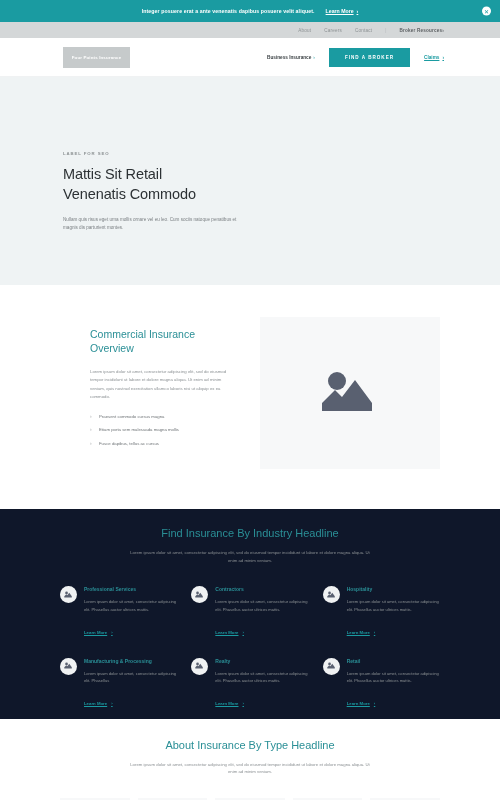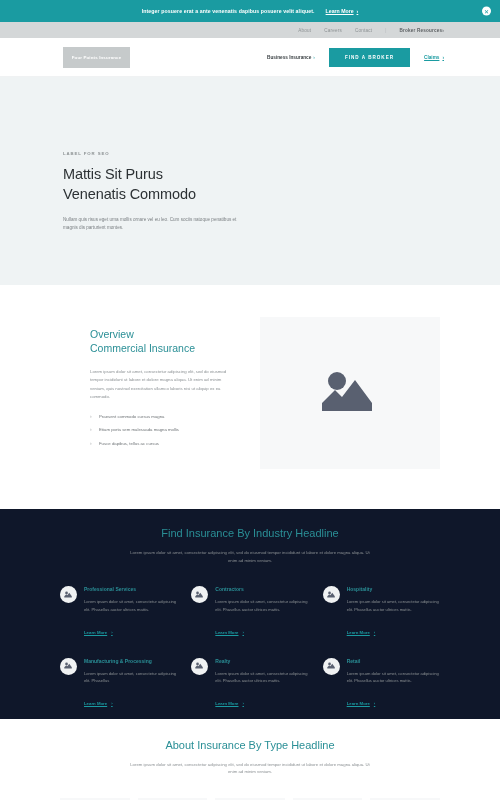--- a/index.html
+++ b/index.html
@@ -180,32 +180,32 @@
       <span class="nav-item"><span>Business Insurance</span><span class="chev">›</span></span>
       <button class="cta-btn">FIND A BROKER</button>
       <span class="nav-link-under"><span>Claims</span><span class="chev">›</span></span>
     </div>
   </div>
 
   <div class="hero">
     <div class="hero-inner">
       <div class="eyebrow">LABEL FOR SEO</div>
       <div class="hero-title">
-        <div>Mattis Sit Purus</div>
+        <div>Mattis Sit Retail</div>
         <div>Venenatis Commodo</div>
       </div>
       <div class="hero-body">Nullam quis risus eget urna mollis ornare vel eu leo. Cum sociis natoque penatibus et magnis dis parturient montes.</div>
     </div>
   </div>
 
   <div class="overview">
     <div class="overview-text">
       <div class="overview-title">
+        <div>Commercial Insurance</div>
         <div>Overview</div>
-        <div>Commercial Insurance</div>
       </div>
       <div class="overview-body">Lorem ipsum dolor sit amet, consectetur adipiscing elit, sed do eiusmod tempor incididunt ut labore et dolore magna aliqua. Ut enim ad minim veniam, quis nostrud exercitation ullamco laboris nisi ut aliquip ex ea commodo.</div>
       <ul class="overview-list">
         <li>Praesent commodo cursus magna</li>
         <li>Etiam porta sem malesuada magna mollis</li>
         <li>Fusce dapibus, tellus ac cursus</li>
       </ul>
     </div>
     <div class="overview-media">
       <svg class="placeholder-icon" viewBox="0 0 60 48">

